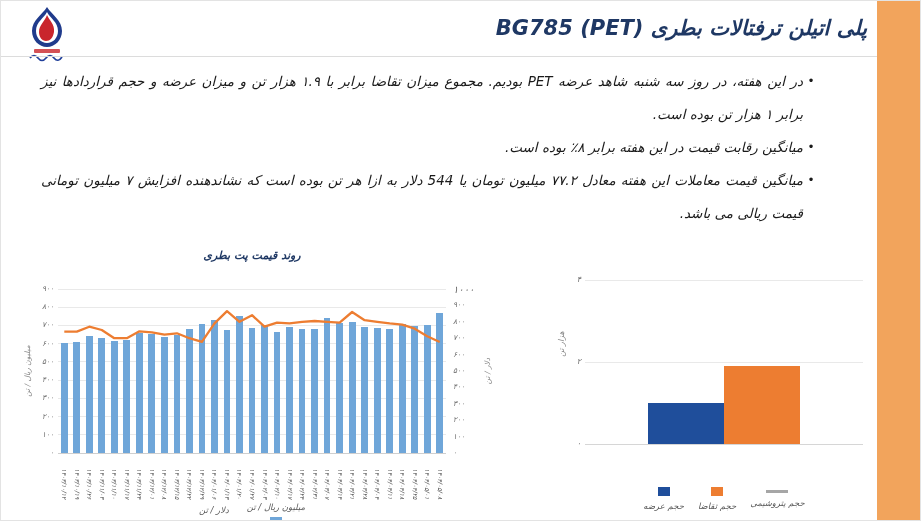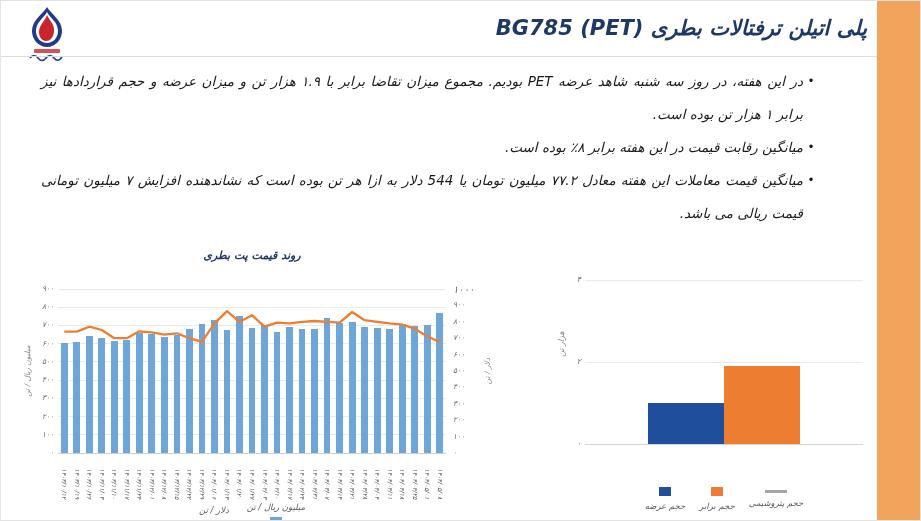--- a/index.html
+++ b/index.html
@@ -205,21 +205,21 @@
         <div style="position: absolute; left: 175px; top: 122.1px; width: 76px; height: 77.9px; background: rgb(237, 125, 49);"></div>
         <div style="position: absolute; left: 12px; top: 100px; transform: translate(-50%, -50%) rotate(-90deg); white-space: nowrap; font-size: 8px; color: rgb(138, 138, 138); direction: rtl;">هزار تن</div>
       </div>
     <div class="legend-row" id="right-legend">
         <div class="legend-item">
           <span class="sw-sq" style="background: rgb(31, 78, 155);"></span>
           <span>حجم عرضه</span>
         </div>
         <div class="legend-item">
           <span class="sw-sq" style="background: rgb(237, 125, 49);"></span>
-          <span>حجم برابر</span>
+          <span>حجم تقاضا</span>
         </div>
         <div class="legend-item">
           <span class="sw-line" style="background: rgb(166, 166, 166);"></span>
           <span>حجم پتروشیمی</span>
         </div>
       </div>
   </div>
 
 </div>
 

